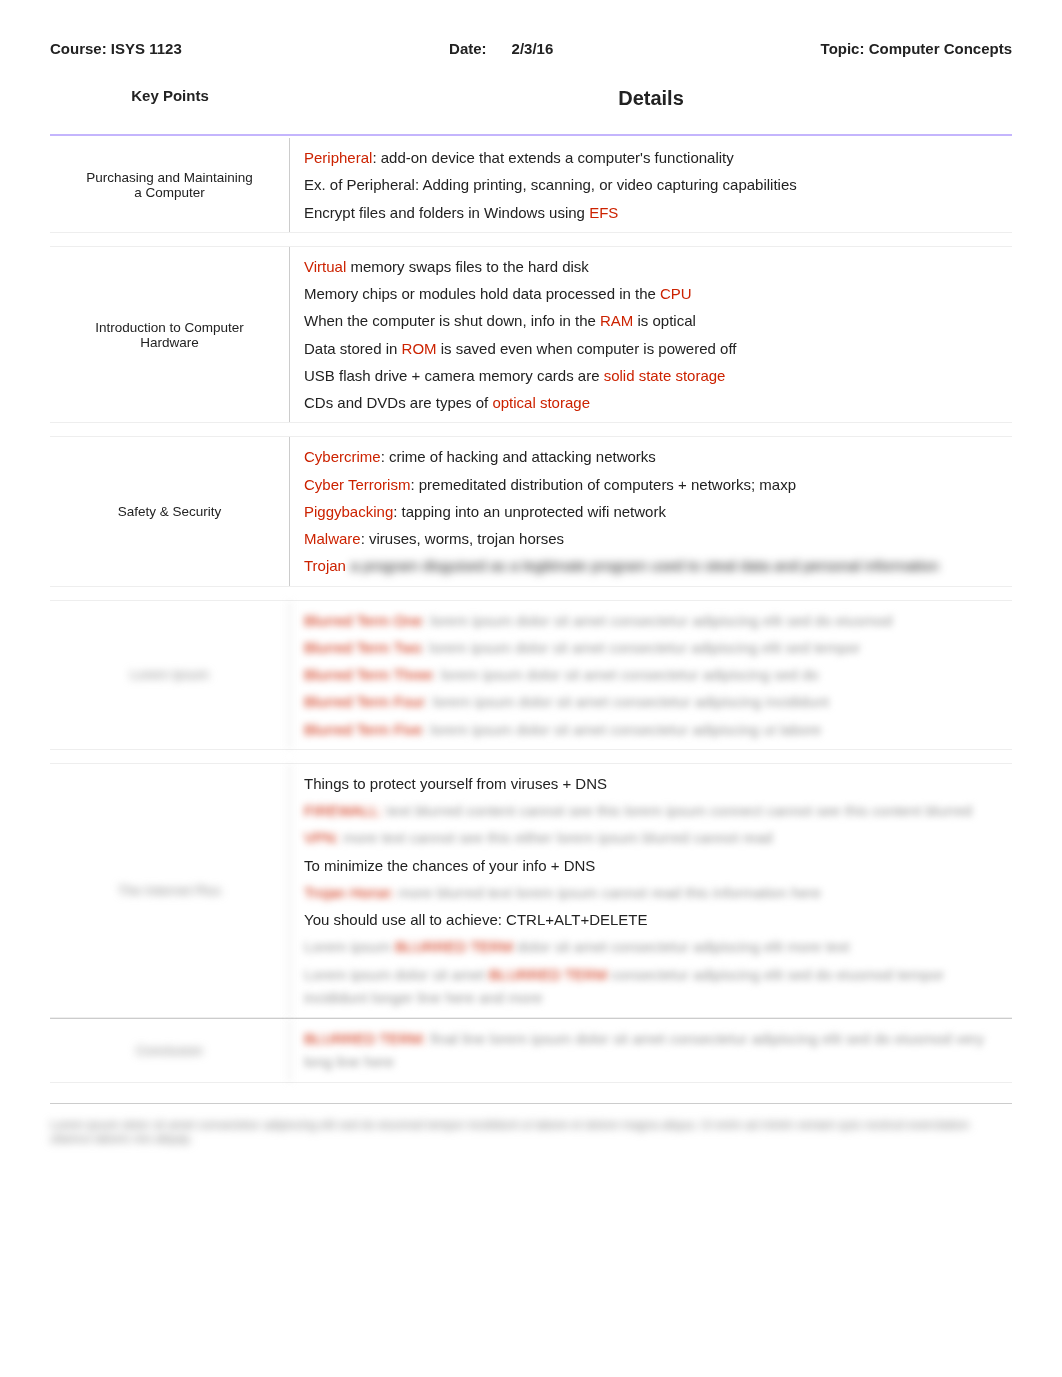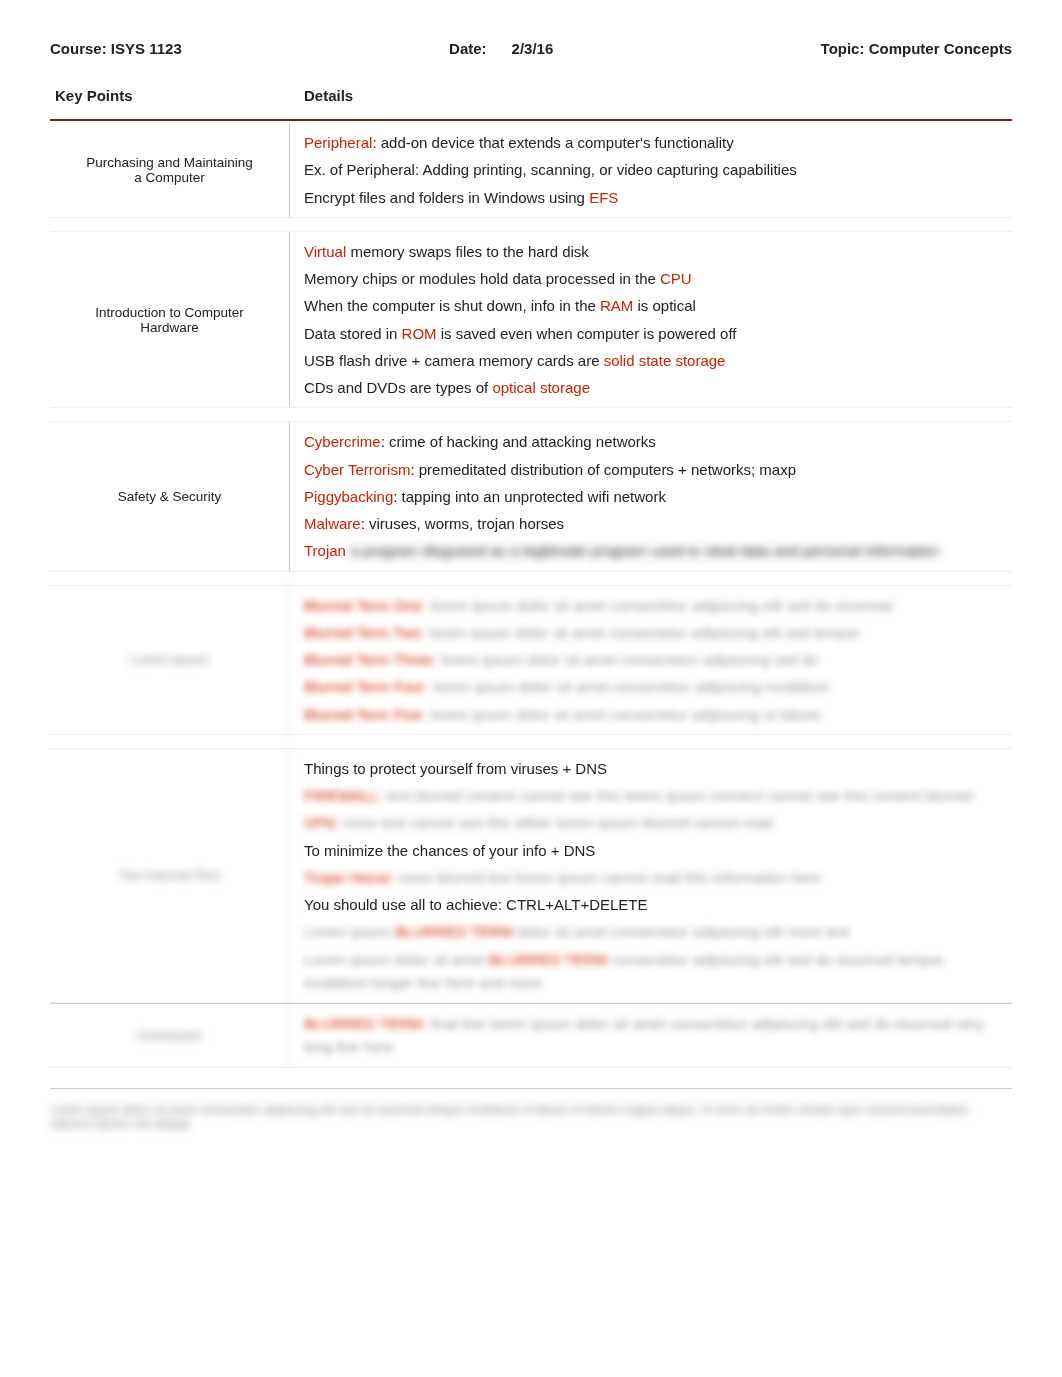--- a/index.html
+++ b/index.html
@@ -86,37 +86,38 @@
 
     .detail-line {
       line-height: 1.55;
       font-size: 15px;
       padding: 2px 0;
     }
 
     .header-row {
       display: flex;
       width: 100%;
-      border-bottom: 2px solid #7f1d1d;
-      padding-bottom: 13px;
+      border-bottom: 2px solid #c4b5fd;
+      padding-bottom: 22px;
       margin-bottom: 2px;
+      text-align: center;
     }
 
     .header-key-label {
       width: 240px;
       min-width: 240px;
       font-weight: bold;
       font-size: 15px;
       padding: 2px 5px;
     }
 
     .header-detail-label {
       flex: 1;
       font-weight: bold;
-      font-size: 15px;
+      font-size: 20px;
       padding: 2px 14px;
     }
 
     .top-header {
       display: flex;
       justify-content: space-between;
       margin-bottom: 28px;
     }
 
     .footer-blurred {

